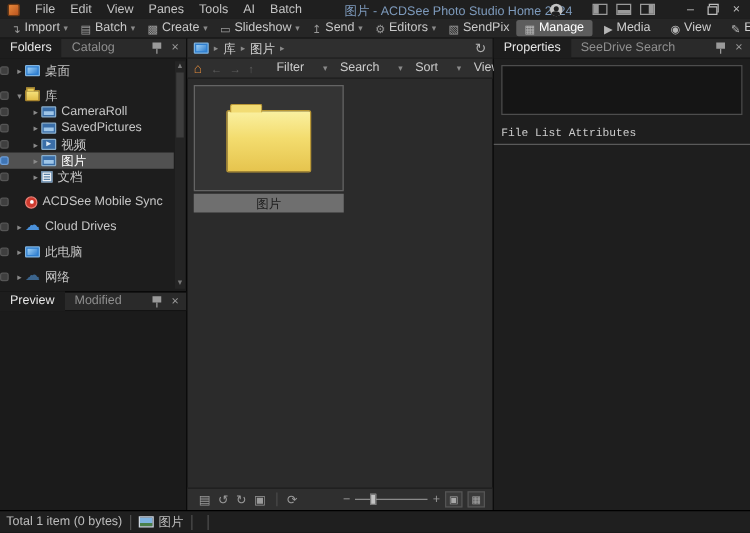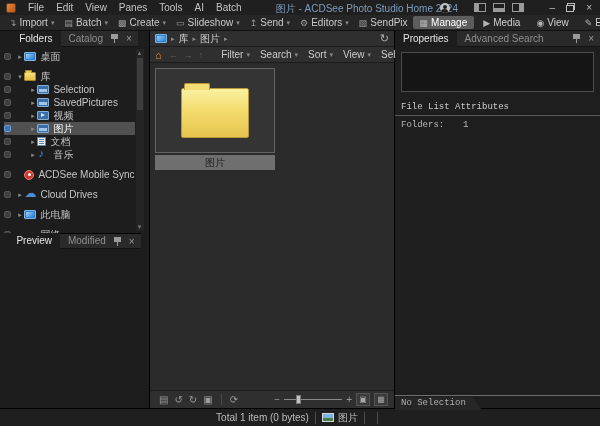--- a/index.html
+++ b/index.html
@@ -36,21 +36,21 @@
   .caret { font-size:7px; color:#8a8a8a; }
   .modes { margin-left:auto; display:flex; align-items:center; gap:2px; }
   .mode-btn { display:flex; align-items:center; gap:3px; padding:1px 7px; color:#cfcfcf; border-radius:2px; }
   .mode-btn .gl { font-size:9px; color:#b5b5b5; }
   .mode-active { background:#5d5d5d; color:#fff; }
 
   
   .main { flex:1; display:flex; min-height:0; }
 
   
-  .left-col { width:150px; flex:0 0 auto; display:flex; flex-direction:column; border-right:1px solid #000; background:#1d1d1d;align-items:center; }
+  .left-col { width:150px; flex:0 0 auto; display:flex; flex-direction:column; border-right:1px solid #000; background:#1d1d1d; }
   .panel-tabs { height:16px; background:#2a2a2a; display:flex; align-items:center; border-bottom:1px solid #131313; flex:0 0 auto; }
   .ptab { padding:2px 8px 3px; color:#8f8f8f; }
   .ptab-active { background:#1d1d1d; color:#e6e6e6; }
   .ptab-tools { margin-left:auto; display:flex; align-items:center; gap:8px; padding-right:6px; color:#9a9a9a; }
   .pin-ic { width:7px; height:9px; position:relative; display:inline-block; }
   .pin-ic::before { content:""; position:absolute; top:0; left:0; width:7px; height:5px; background:#9a9a9a; }
   .pin-ic::after { content:""; position:absolute; top:5px; left:3px; width:1px; height:4px; background:#9a9a9a; }
 
   .folders-body { height:186px; position:relative; padding:3px 10px 0 0; overflow:hidden; }
   .tree-scroll { position:absolute; right:1px; top:2px; bottom:2px; width:8px; background:#242424; }
@@ -94,21 +94,21 @@
   
   .center-col { flex:1; display:flex; flex-direction:column; background:#2b2b2b; border-right:1px solid #000; min-width:0; }
   .crumb-row { height:16px; background:#2f2f2f; border-bottom:1px solid #1c1c1c; display:flex; align-items:center; padding:0 5px; flex:0 0 auto; }
   .crumb-sep { color:#8a8a8a; font-size:7px; padding:0 4px; }
   .crumb-item { color:#d0d0d0; }
   .crumb-right { margin-left:auto; color:#b0b0b0; font-size:11px; }
   .nav-row { height:16px; background:#2f2f2f; border-bottom:1px solid #1c1c1c; display:flex; align-items:center; padding:0 5px; flex:0 0 auto; }
   .home-ic { color:#e08a3c; font-size:11px; margin-right:4px; }
   .nav-dim { color:#5f5f5f; font-size:9px; padding:0 3px; }
   .vsep { width:1px; height:11px; background:#4a4a4a; margin:0 5px; }
-  .nav-menu { display:flex; align-items:center; gap:3px; padding:1px 5px; color:#cccccc; }
+  .nav-menu { display:flex; align-items:center; gap:15px; padding:1px 5px; color:#cccccc; }
 
   .files-area { flex:1; position:relative; padding:5px; min-height:0; }
   .file-cell { width:120px; }
   .thumb-tile { width:120px; height:85px; background:#343434; border:1px solid #646464;
     display:flex; align-items:center; justify-content:center; }
   .folder-big { width:68px; height:50px; background:linear-gradient(180deg,#faf0a0 0%,#f3dc6e 45%,#e6c44e 100%);
     border:1px solid #b99736; border-radius:2px; position:relative; margin-top:5px; }
   .folder-big::before { content:""; position:absolute; top:-6px; left:2px; width:24px; height:6px;
     background:#f2dc74; border:1px solid #b99736; border-bottom:none; border-radius:2px 2px 0 0; }
   .thumb-label { margin-top:2px; height:15px; background:#6f6f6f; color:#1d1d1d; display:flex;
@@ -132,21 +132,21 @@
   .attr-row { display:flex; font-family:"Liberation Mono", monospace; font-size:9px; color:#b8b8b8;
     padding:2px 6px; }
   .attr-label { width:62px; }
   .prop-fill { flex:1; }
   .nosel-row { border-top:1px solid #6e6e6e; height:13px; flex:0 0 auto; }
   .nosel-tab { display:inline-block; font-family:"Liberation Mono", monospace; font-size:9px; color:#b0b0b0;
     background:#262626; padding:1px 16px 2px 6px; clip-path:polygon(0 0, calc(100% - 10px) 0, 100% 100%, 0 100%); }
 
   
   .statusbar { height:18px; background:#1f1f1f; border-top:1px solid #000; display:flex;
-    align-items:center; padding:0 5px; flex:0 0 auto; color:#bdbdbd;justify-content:center; }
+    align-items:center; padding:0 5px; flex:0 0 auto; color:#bdbdbd; }
   .sdiv { width:1px; height:12px; background:#4d4d4d; margin:0 6px; }
   .simg-ic { width:12px; height:9px; border:1px solid #cfd8e2; background:linear-gradient(180deg,#7fb3e0 60%,#4a7f4a 60%); margin-right:4px; }
   .sb-seg { display:flex; align-items:center; }
 </style>
 </head>
 <body>
 
 <div class="app">
 
   <div class="titlebar">
@@ -259,21 +259,21 @@
           <span class="tico ic-folder-sm"></span>
           <span class="tlabel">库</span>
         </div>
 
         <div class="tree-row">
           <span class="esel"></span>
           <span class="tr-ind d1">
               <span class="arrow">▸</span>
             </span>
           <span class="tico ic-pic"></span>
-          <span class="tlabel">Selection</span>
+          <span class="tlabel">CameraRoll</span>
         </div>
 
         <div class="tree-row">
           <span class="esel"></span>
           <span class="tr-ind d1">
               <span class="arrow">▸</span>
             </span>
           <span class="tico ic-pic"></span>
           <span class="tlabel">SavedPictures</span>
         </div>
@@ -298,28 +298,20 @@
 
         <div class="tree-row">
           <span class="esel"></span>
           <span class="tr-ind d1">
               <span class="arrow">▸</span>
             </span>
           <span class="tico ic-doc"></span>
           <span class="tlabel">文档</span>
         </div>
 
-        <div class="tree-row">
-          <span class="esel"></span>
-          <span class="tr-ind d1">
-              <span class="arrow">▸</span>
-            </span>
-          <span class="tico ic-music"></span>
-          <span class="tlabel">音乐</span>
-        </div>
 
         <div class="tree-row gap">
           <span class="esel"></span>
           <span class="tr-ind">
               <span class="arrow"></span>
             </span>
           <span class="tico ic-sync"></span>
           <span class="tlabel">ACDSee Mobile Sync</span>
         </div>
 
@@ -431,41 +423,34 @@
           <span class="z-sign">+</span>
           <span class="view-btn">▣</span>
           <span class="view-btn">▦</span>
         </span>
       </div>
     </div>
 
     <div class="right-col">
       <div class="panel-tabs">
         <span class="ptab ptab-active">Properties</span>
-        <span class="ptab">Advanced Search</span>
+        <span class="ptab">SeeDrive Search</span>
         <span class="ptab-tools">
           <span class="pin-ic"></span>
           <span>×</span>
         </span>
       </div>
 
       <div class="prop-box"></div>
 
       <div class="attr-title">File List Attributes</div>
 
-      <div class="attr-row">
-        <span class="attr-label">Folders:</span>
-        <span>1</span>
-      </div>
 
       <div class="prop-fill"></div>
 
-      <div class="nosel-row">
-        <span class="nosel-tab">No Selection</span>
-      </div>
     </div>
   </div>
 
   <div class="statusbar">
     <span class="sb-seg">Total 1 item  (0 bytes)</span>
     <span class="sdiv"></span>
     <span class="sb-seg">
       <span class="simg-ic"></span>
       <span>图片</span>
     </span>

